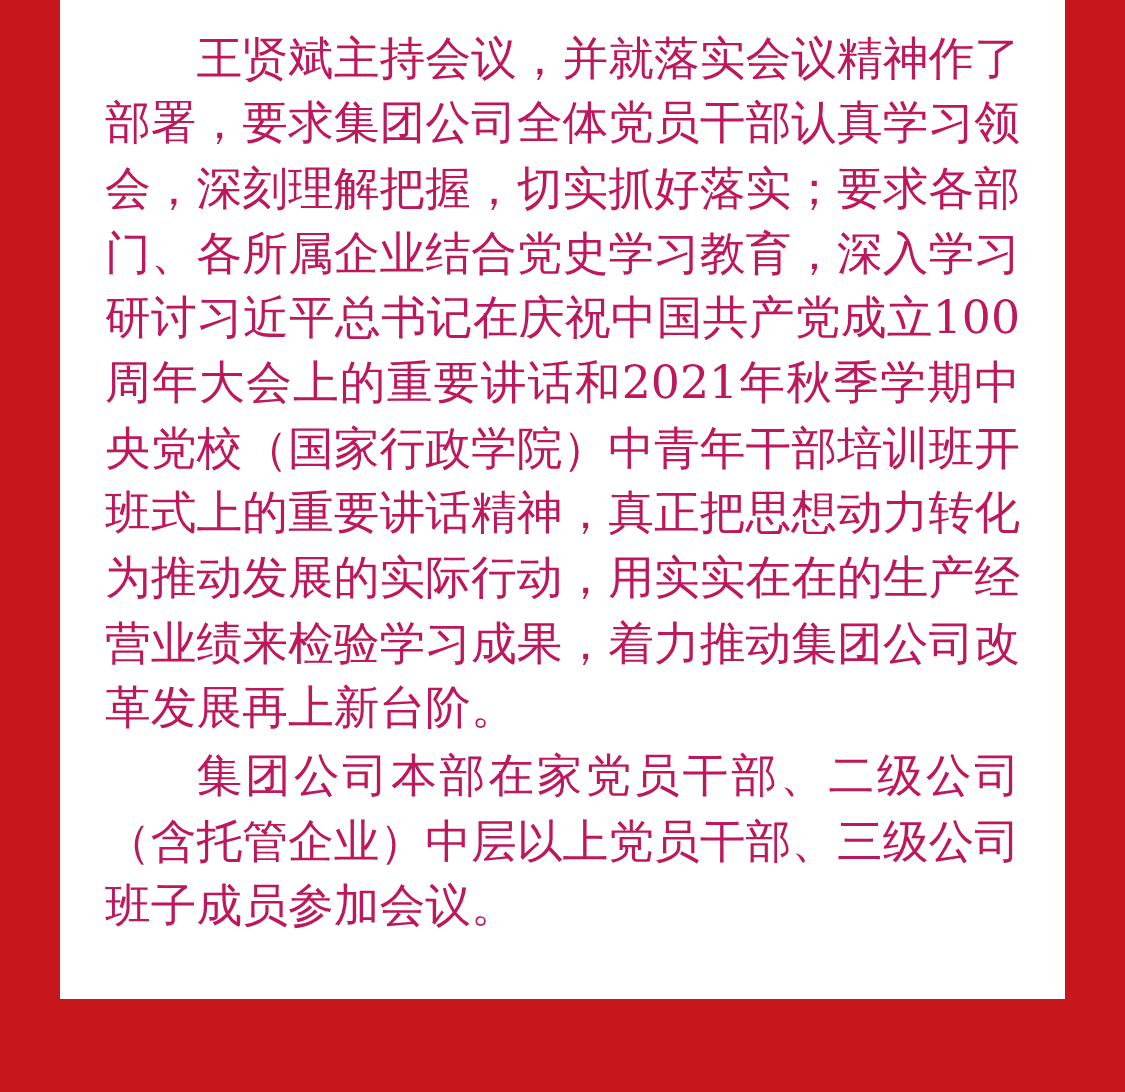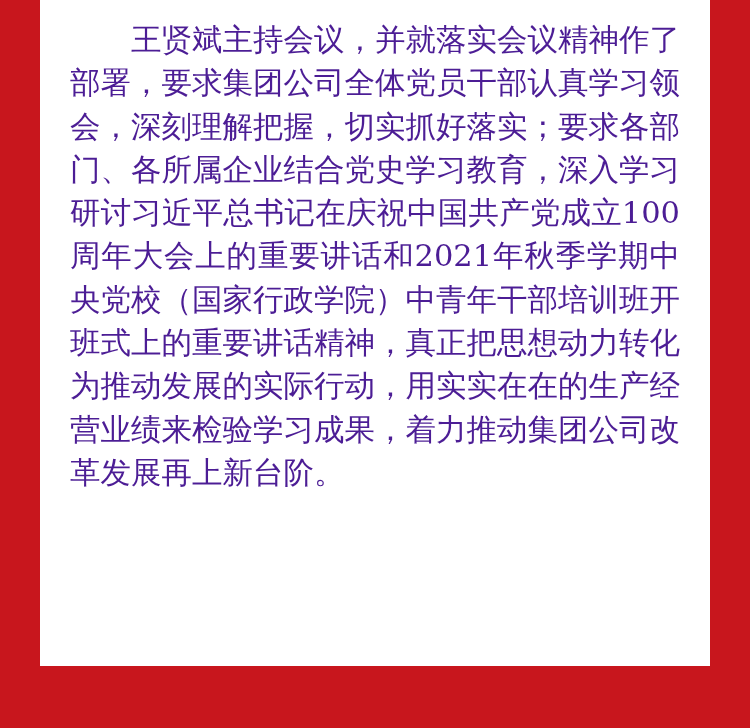--- a/index.html
+++ b/index.html
@@ -27,21 +27,21 @@
     width: 670px;
     height: 666px;
     background: #ffffff;
     box-sizing: border-box;
   }
   .content {
     padding: 18px 30px 0 30px;
   }
   .para {
     margin: 0;
-    color: #4c1d95;
+    color: #be185d;
     font-size: 30.5px;
     line-height: 1.42;
     text-align: justify;
     text-justify: inter-ideograph;
     text-indent: 2em;
     font-family: "DejaVu Serif", "Liberation Serif", serif;
     letter-spacing: 0px;
     font-weight: 500;
   }
   .para + .para {
@@ -74,16 +74,17 @@
 </style>
 </head>
 <body>
 
 <div class="page">
   <div class="left-bar"></div>
   <div class="right-bar"></div>
   <div class="paper">
     <div class="content">
       <p class="para">王贤斌主持会议，并就落实会议精神作了部署，要求集团公司全体党员干部认真学习领会，深刻理解把握，切实抓好落实；要求各部门、各所属企业结合党史学习教育，深入学习研讨习近平总书记在庆祝中国共产党成立100周年大会上的重要讲话和2021年秋季学期中央党校（国家行政学院）中青年干部培训班开班式上的重要讲话精神，真正把思想动力转化为推动发展的实际行动，用实实在在的生产经营业绩来检验学习成果，着力推动集团公司改革发展再上新台阶。</p>
+      <p class="para">集团公司本部在家党员干部、二级公司（含托管企业）中层以上党员干部、三级公司班子成员参加会议。</p>
     </div>
   </div>
   <div class="bottom-bar"></div>
 </div>
 
 </body></html>

